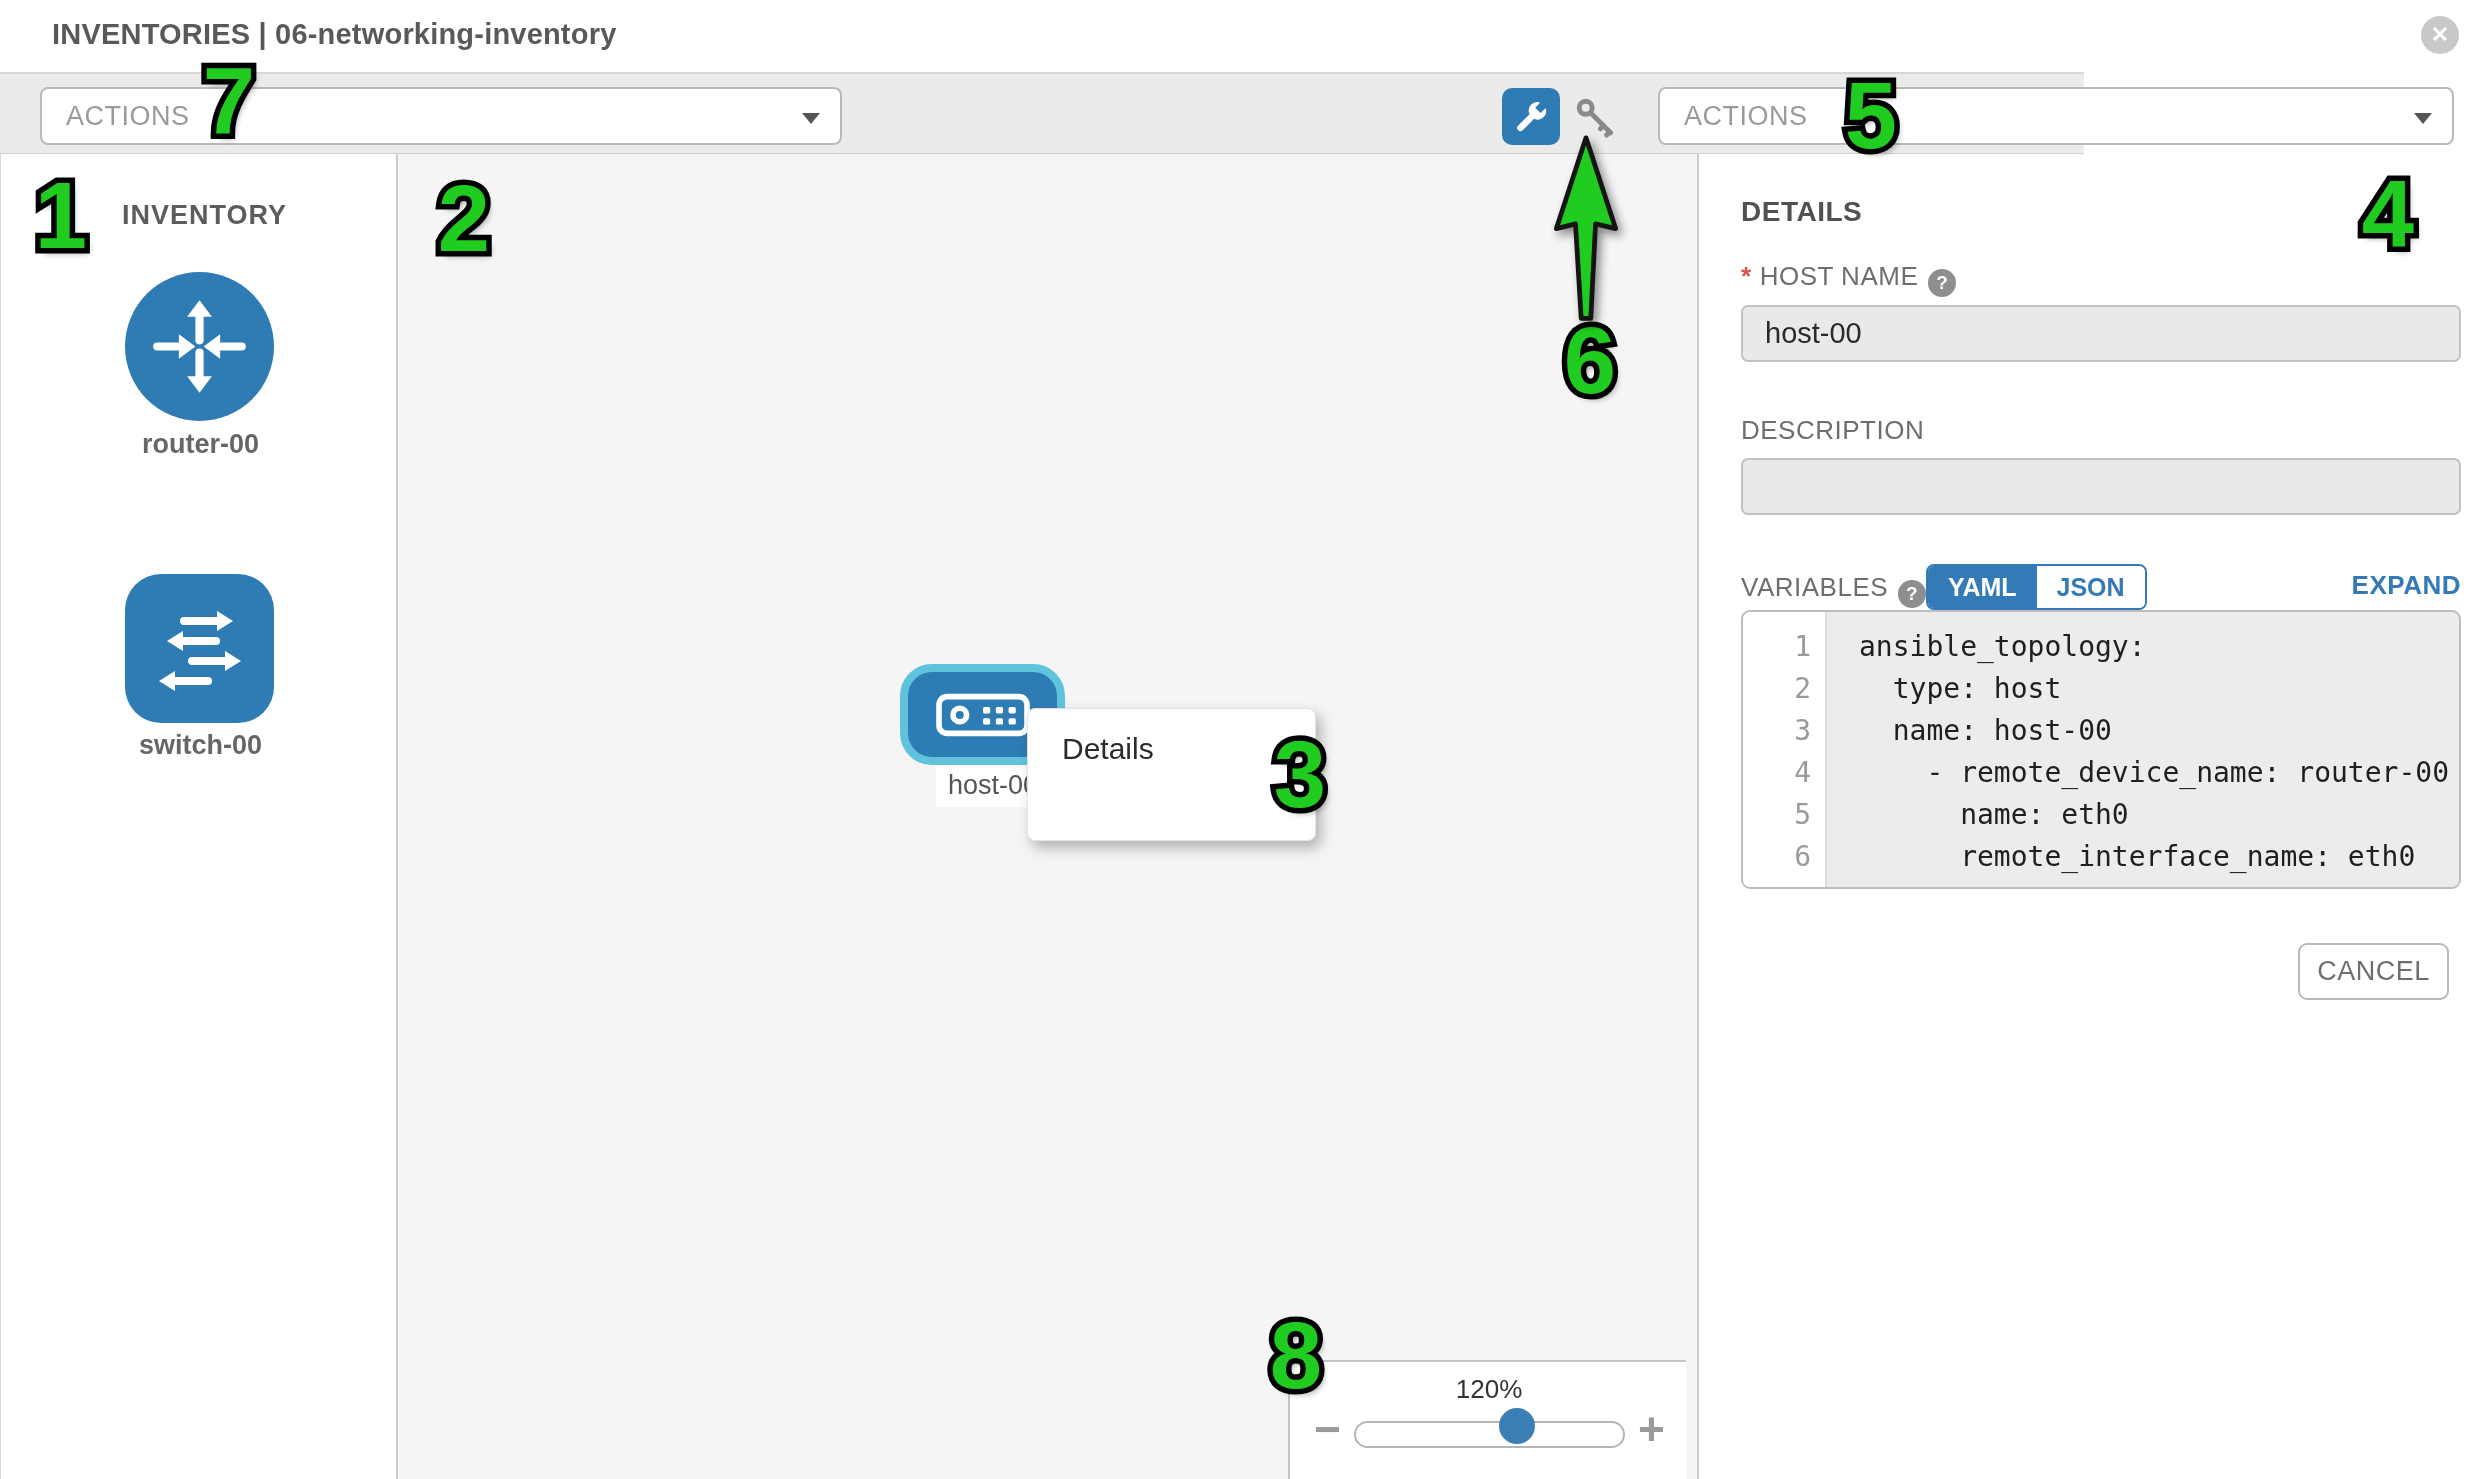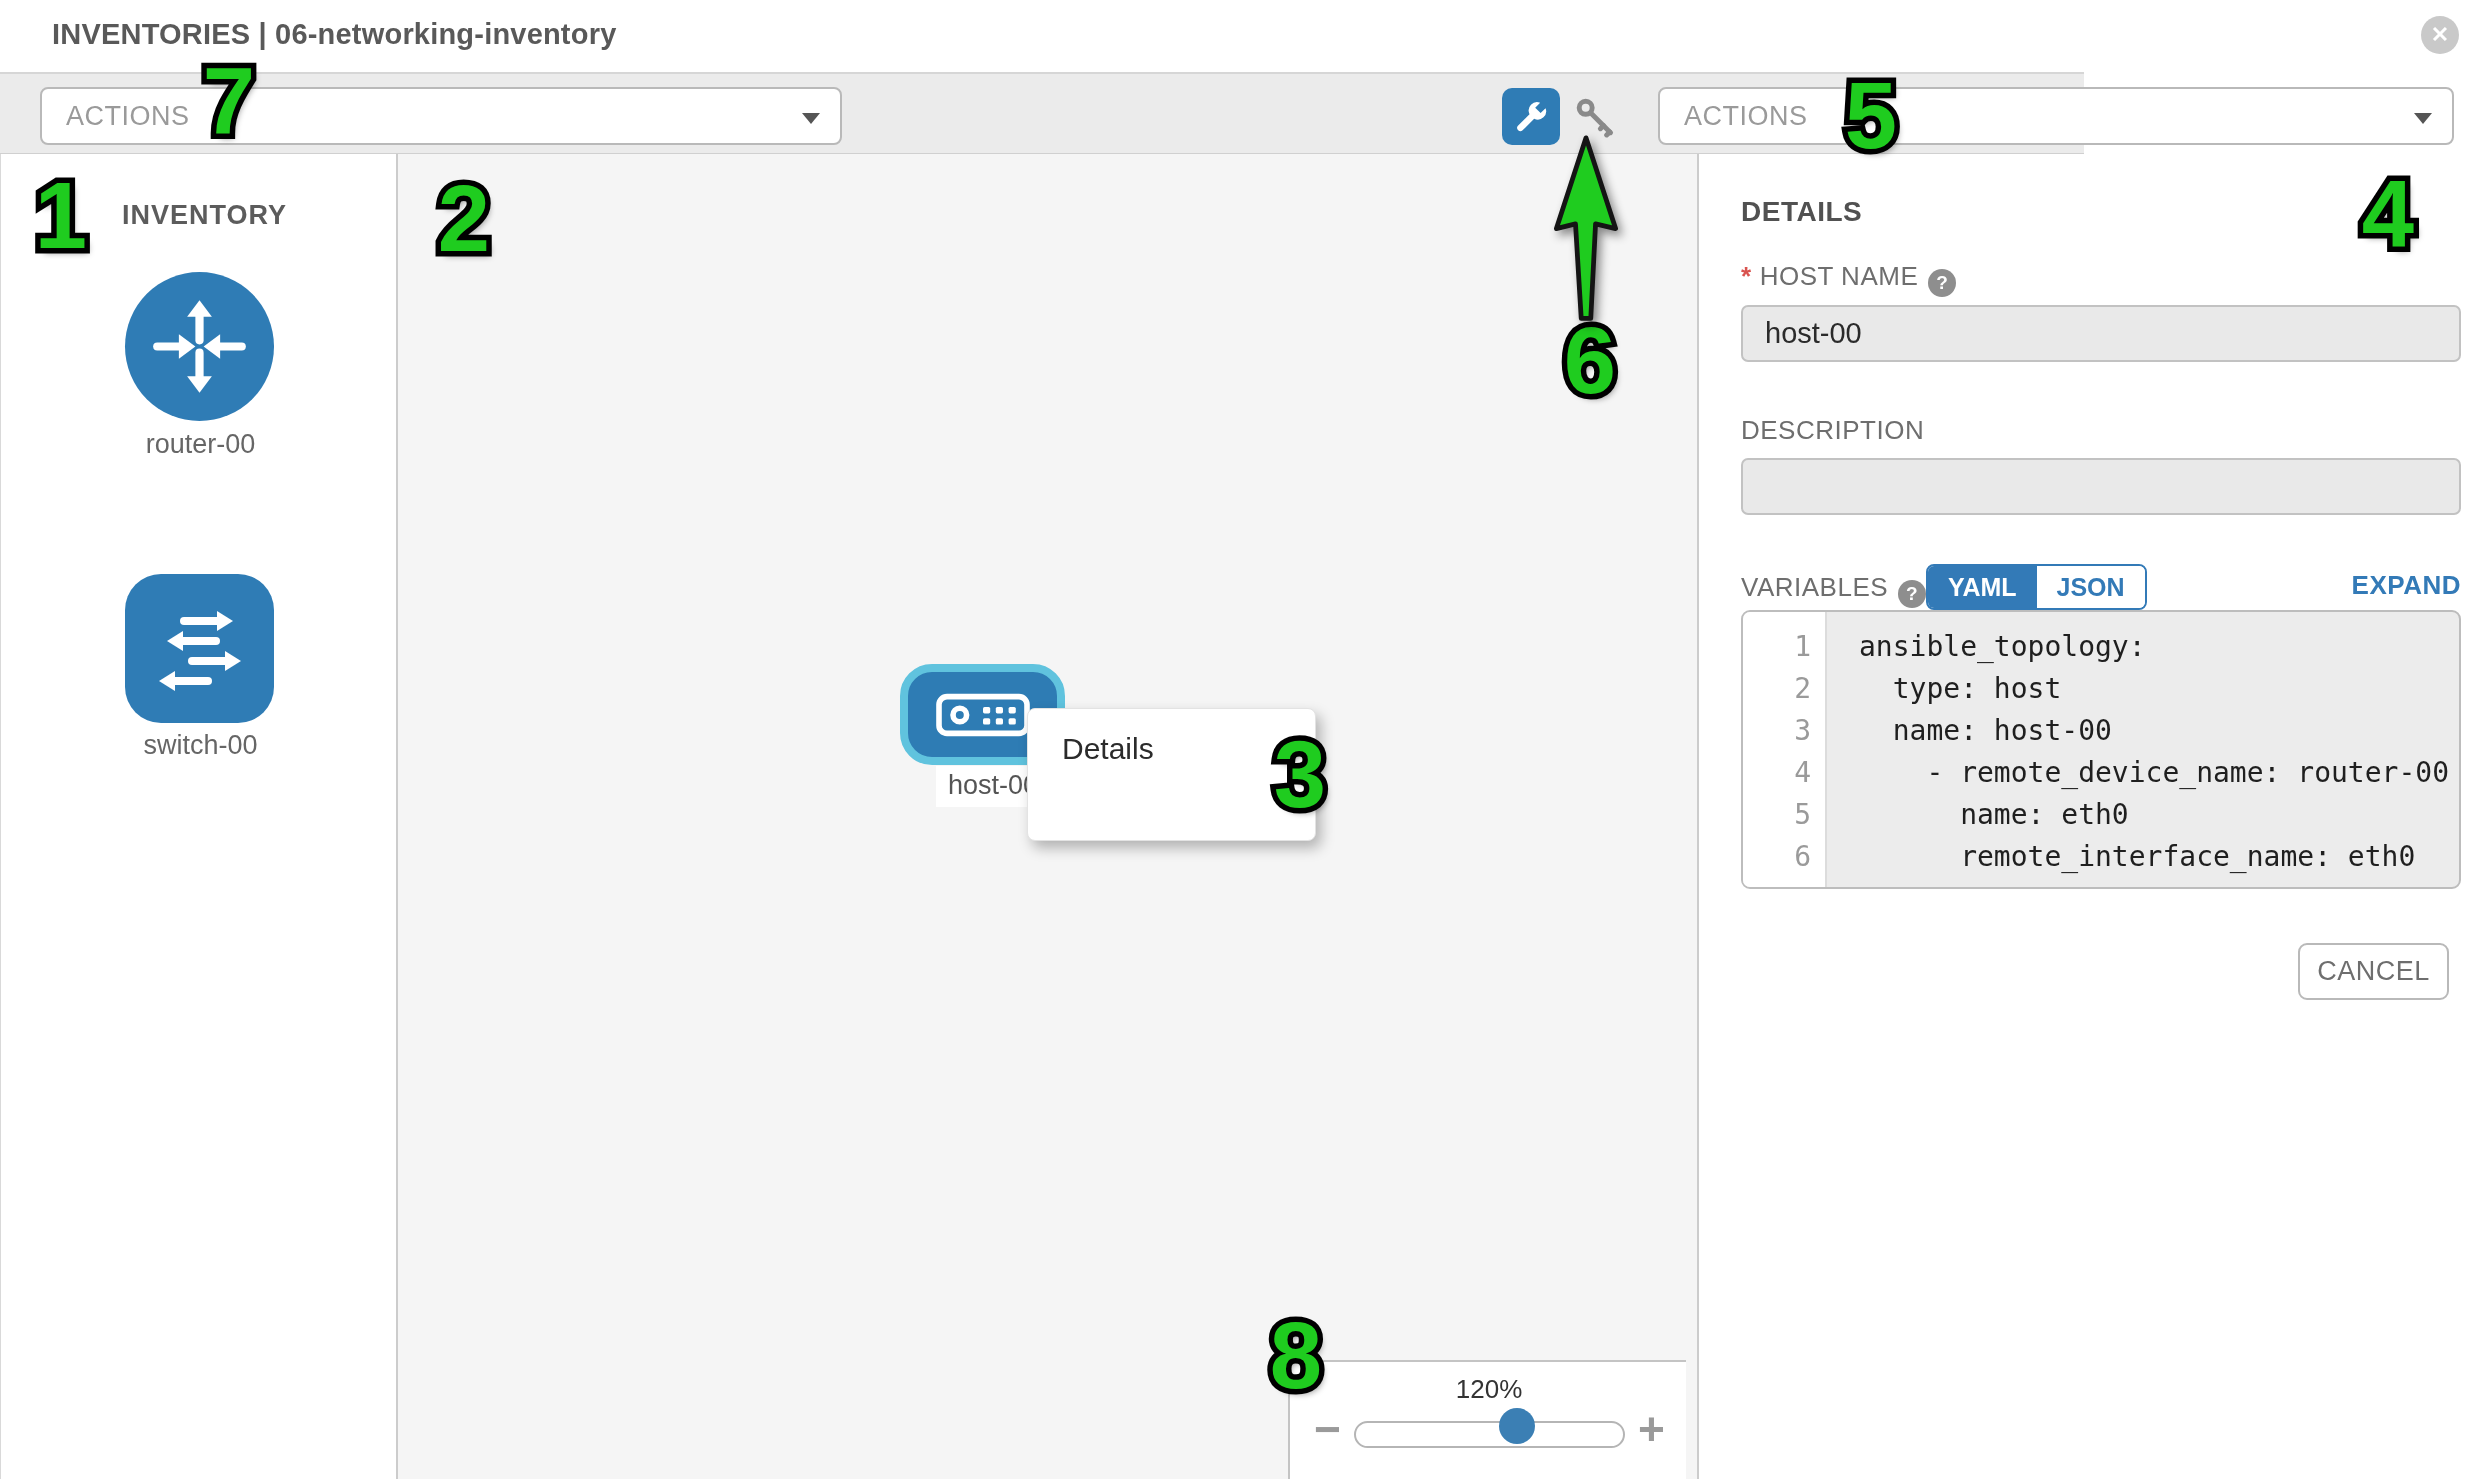--- a/index.html
+++ b/index.html
@@ -24,21 +24,21 @@
   
   .sidebar { position:absolute; left:0; top:154px; width:398px; height:1325px; background:#fff; border-right:2px solid #ccc; border-left:1px solid #d9d9d9; }
   .canvas { position:absolute; left:398px; top:154px; width:1299px; height:1325px; background:#f5f5f5; overflow:hidden; }
   .rightpanel { position:absolute; left:1697px; top:154px; width:782px; height:1325px; background:#fff; border-left:2px solid #ccc; }
 
   
   .inv-heading { position:absolute; left:121px; top:46px; font-size:27px; font-weight:bold; color:#5c5c5c; letter-spacing:1px; }
   .dev-icon { position:absolute; left:124px; width:149px; height:149px; background:#2f7cb5; display:flex; align-items:center; justify-content:center; }
   .dev-router { top:118px; border-radius:50%; }
   .dev-switch { top:420px; border-radius:36px; }
-  .dev-label { position:absolute; left:50px; width:299px; text-align:center; font-size:27px; color:#666; }
+  .dev-label { position:absolute; left:50px; width:299px; text-align:center; font-size:27px; color:#666;font-weight:bold; }
   .lbl-router { top:275px; }
   .lbl-switch { top:576px; }
 
   
   .host-node { position:absolute; left:502px; top:510px; width:165px; height:101px; background:#2e7cb4; border:8px solid #60c3de; border-radius:32px; display:flex; align-items:center; justify-content:center; }
   .host-chip { position:absolute; left:538px; top:612px; background:#fff; padding:4px 12px 6px; font-size:27px; color:#555; }
   .ctx-menu { position:absolute; left:629px; top:554px; width:289px; height:133px; background:#fff; border:1px solid #e3e3e3; border-radius:8px; box-shadow:5px 7px 14px rgba(0,0,0,0.28); padding:12px 0; }
   .ctx-item { height:55px; display:flex; align-items:center; padding-left:34px; font-size:30px; }
   .ctx-details { color:#2b2b2b; }
   .ctx-remove { color:#d9534f; }

